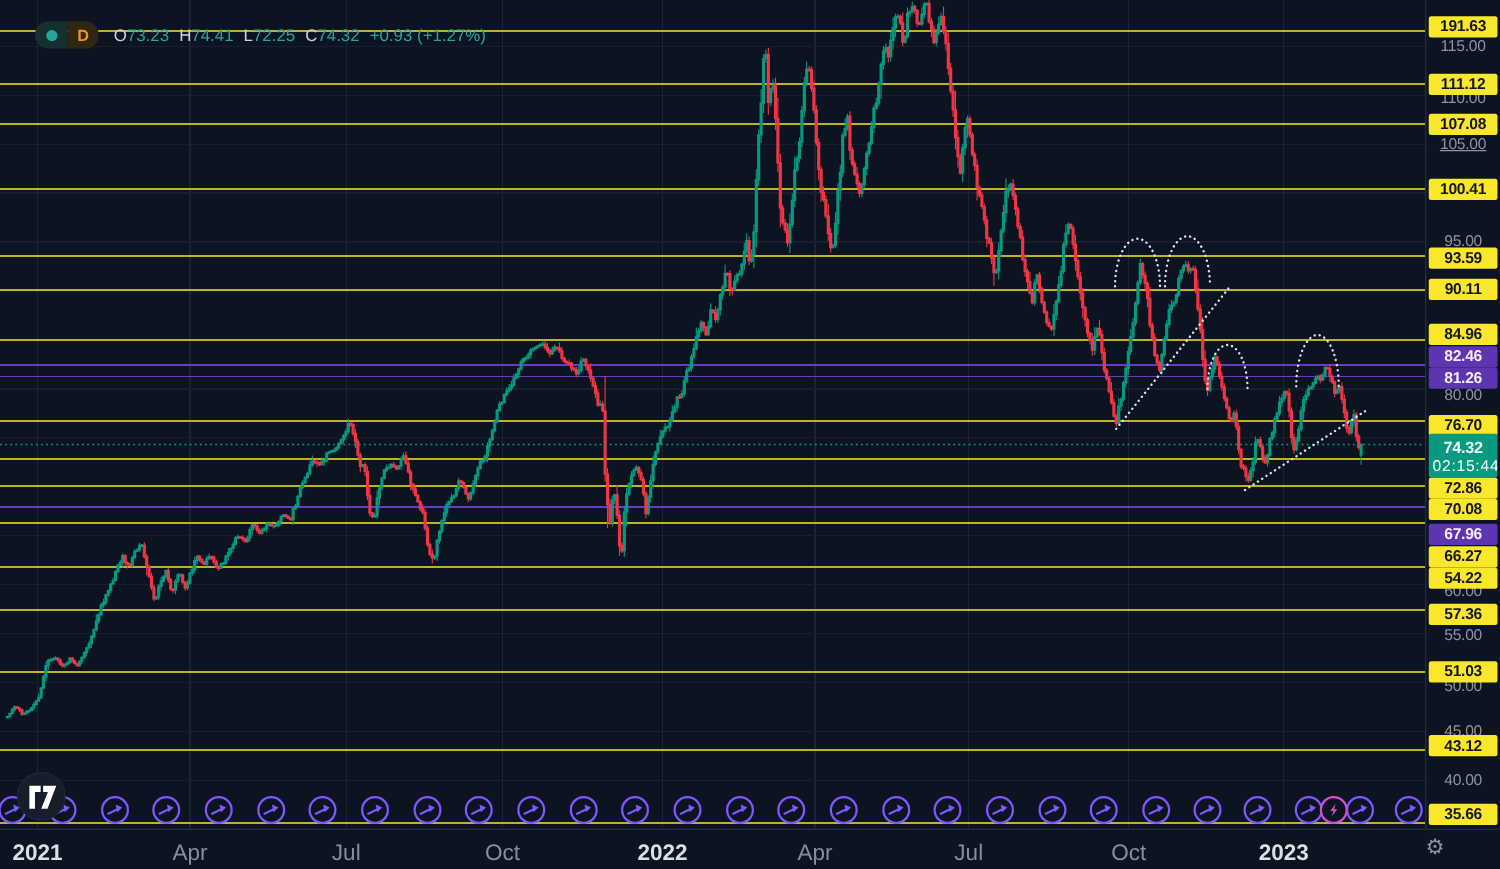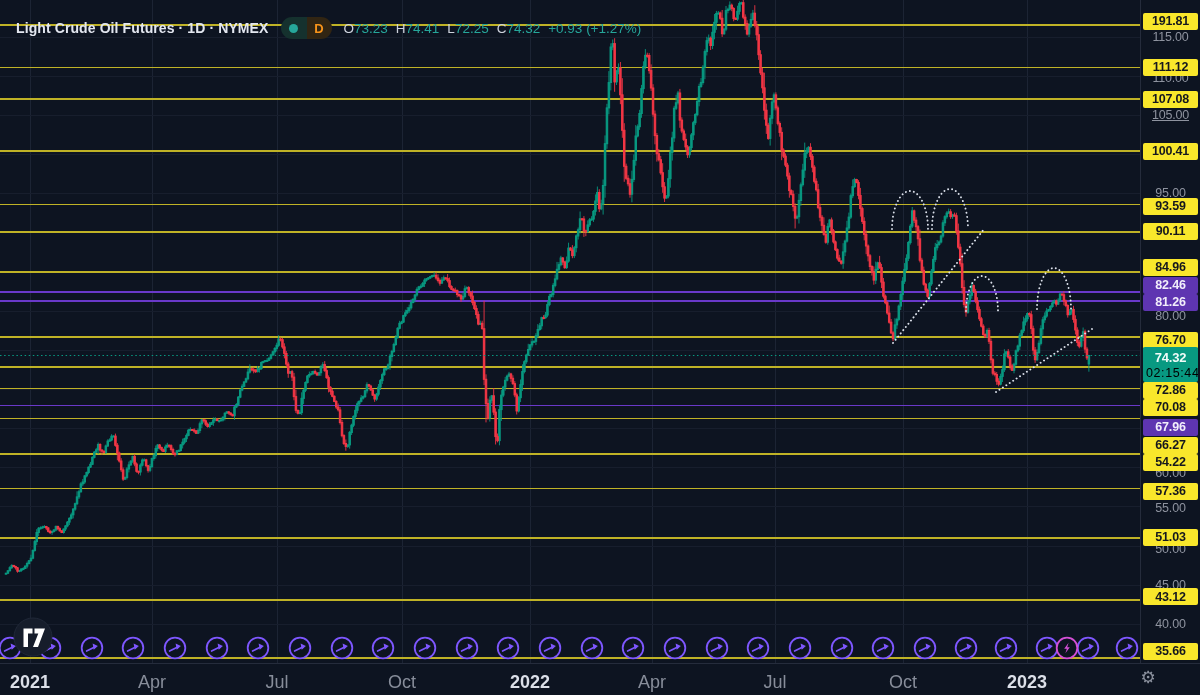--- a/index.html
+++ b/index.html
@@ -27,21 +27,21 @@
   .spread{color:#d4d8e0;font-size:12.5px;margin:0 12px;}
   #price-axis{position:absolute;left:1140px;top:0;width:60px;height:663px;border-left:1px solid #252c3c;background:#0d1421;cursor:ns-resize;}
   #time-axis{position:absolute;left:0;top:663px;width:1200px;height:32px;border-top:1px solid #252c3c;background:#0d1421;cursor:ew-resize;}
   .price-label{position:absolute;left:2px;width:55px;height:17px;border-radius:2px;display:flex;
                align-items:center;justify-content:center;font-size:12.5px;font-weight:700;letter-spacing:-.2px;}
   .lvl-yellow{background:#f9e72b;color:#15171e;z-index:3;}
   .lvl-purple{background:#5e35b1;color:#f2eefb;z-index:3;}
   .lvl-grid{color:#8e939f;font-weight:400;background:transparent;z-index:1;}
   .lvl-current{background:#089981;color:#f0fbf8;z-index:4;height:35px;flex-direction:column;align-items:stretch;justify-content:center;overflow:hidden;}
   .lvl-current .px{text-align:center;font-size:13px;line-height:17px;}
-  .lvl-current .cd{padding-left:3px;font-weight:400;font-size:12.5px;line-height:15px;letter-spacing:.6px;color:#000000;white-space:nowrap;}
+  .lvl-current .cd{padding-left:3px;font-weight:400;font-size:12.5px;line-height:15px;letter-spacing:.6px;color:#ffffff;white-space:nowrap;}
   .time-label{position:absolute;top:8px;transform:translateX(-50%);font-size:18px;color:#878d9a;}
   .time-label.year{color:#dbdfe8;font-weight:700;}
   .gear{position:absolute;left:1138px;top:667px;width:20px;height:20px;display:flex;align-items:center;
         justify-content:center;font-size:17px;color:#8b919e;cursor:pointer;}
 </style>
 </head>
 <body>
 
 <div class="app">
   <div class="pane">
@@ -1376,21 +1376,20 @@
           <circle cx="0" cy="0" r="10.3" fill="#0d1421" stroke="#d44fd6" stroke-width="1.8"></circle>
           <path d="M1.6 -5.2 L-2.8 0.7 L-0.2 0.7 L-1.6 5.2 L2.8 -0.7 L0.2 -0.7 Z" fill="#d44fd6"></path>
         </g>
         <g>
           <circle cx="33" cy="637" r="19" fill="#161d2b" stroke="#202838" stroke-width="1"></circle>
           <path d="M23.5 628.5 h9 v5 h-4.5 v13.5 h-4.5 Z" fill="#ffffff"></path>
           <path d="M34.5 628.5 h10.5 l-7 18.5 h-5 l5.3 -13.5 h-3.8 Z" fill="#ffffff"></path>
         </g>
       </svg>
     <div class="legend">
-      <span class="title">Light Crude Oil Futures · 1D · NYMEX</span>
       <span class="badge">
         <span class="dot-half">
             <span class="dot"></span>
           </span>
         <span class="d-half">D</span>
       </span>
       <span class="ohlc">
         <span class="k">O</span>
           <span class="v">73.23</span>
         <span class="k">H</span>
@@ -1407,21 +1406,21 @@
       <div class="price-label lvl-grid" style="top: 28.5px;">115.00</div>
       <div class="price-label lvl-grid" style="top: 69.5px;">110.00</div>
       <div class="price-label lvl-grid" style="top: 106.5px; text-decoration: underline;">105.00</div>
       <div class="price-label lvl-grid" style="top: 184.5px;">95.00</div>
       <div class="price-label lvl-grid" style="top: 307.5px;">80.00</div>
       <div class="price-label lvl-grid" style="top: 464.5px;">60.00</div>
       <div class="price-label lvl-grid" style="top: 499.5px;">55.00</div>
       <div class="price-label lvl-grid" style="top: 540.5px;">50.00</div>
       <div class="price-label lvl-grid" style="top: 576.5px;">45.00</div>
       <div class="price-label lvl-grid" style="top: 615.5px;">40.00</div>
-      <div class="price-label lvl-yellow" style="top: 12.5px;">191.81</div>
+      <div class="price-label lvl-yellow" style="top: 12.5px;">191.63</div>
       <div class="price-label lvl-yellow" style="top: 58.5px;">111.12</div>
       <div class="price-label lvl-yellow" style="top: 90.5px;">107.08</div>
       <div class="price-label lvl-yellow" style="top: 142.5px;">100.41</div>
       <div class="price-label lvl-yellow" style="top: 197.5px;">93.59</div>
       <div class="price-label lvl-yellow" style="top: 222.5px;">90.11</div>
       <div class="price-label lvl-yellow" style="top: 258.5px;">84.96</div>
       <div class="price-label lvl-purple" style="top: 276.5px;">82.46</div>
       <div class="price-label lvl-purple" style="top: 293.5px;">81.26</div>
       <div class="price-label lvl-yellow" style="top: 331.5px;">76.70</div>
       <div class="price-label lvl-yellow" style="top: 381.5px;">72.86</div>

